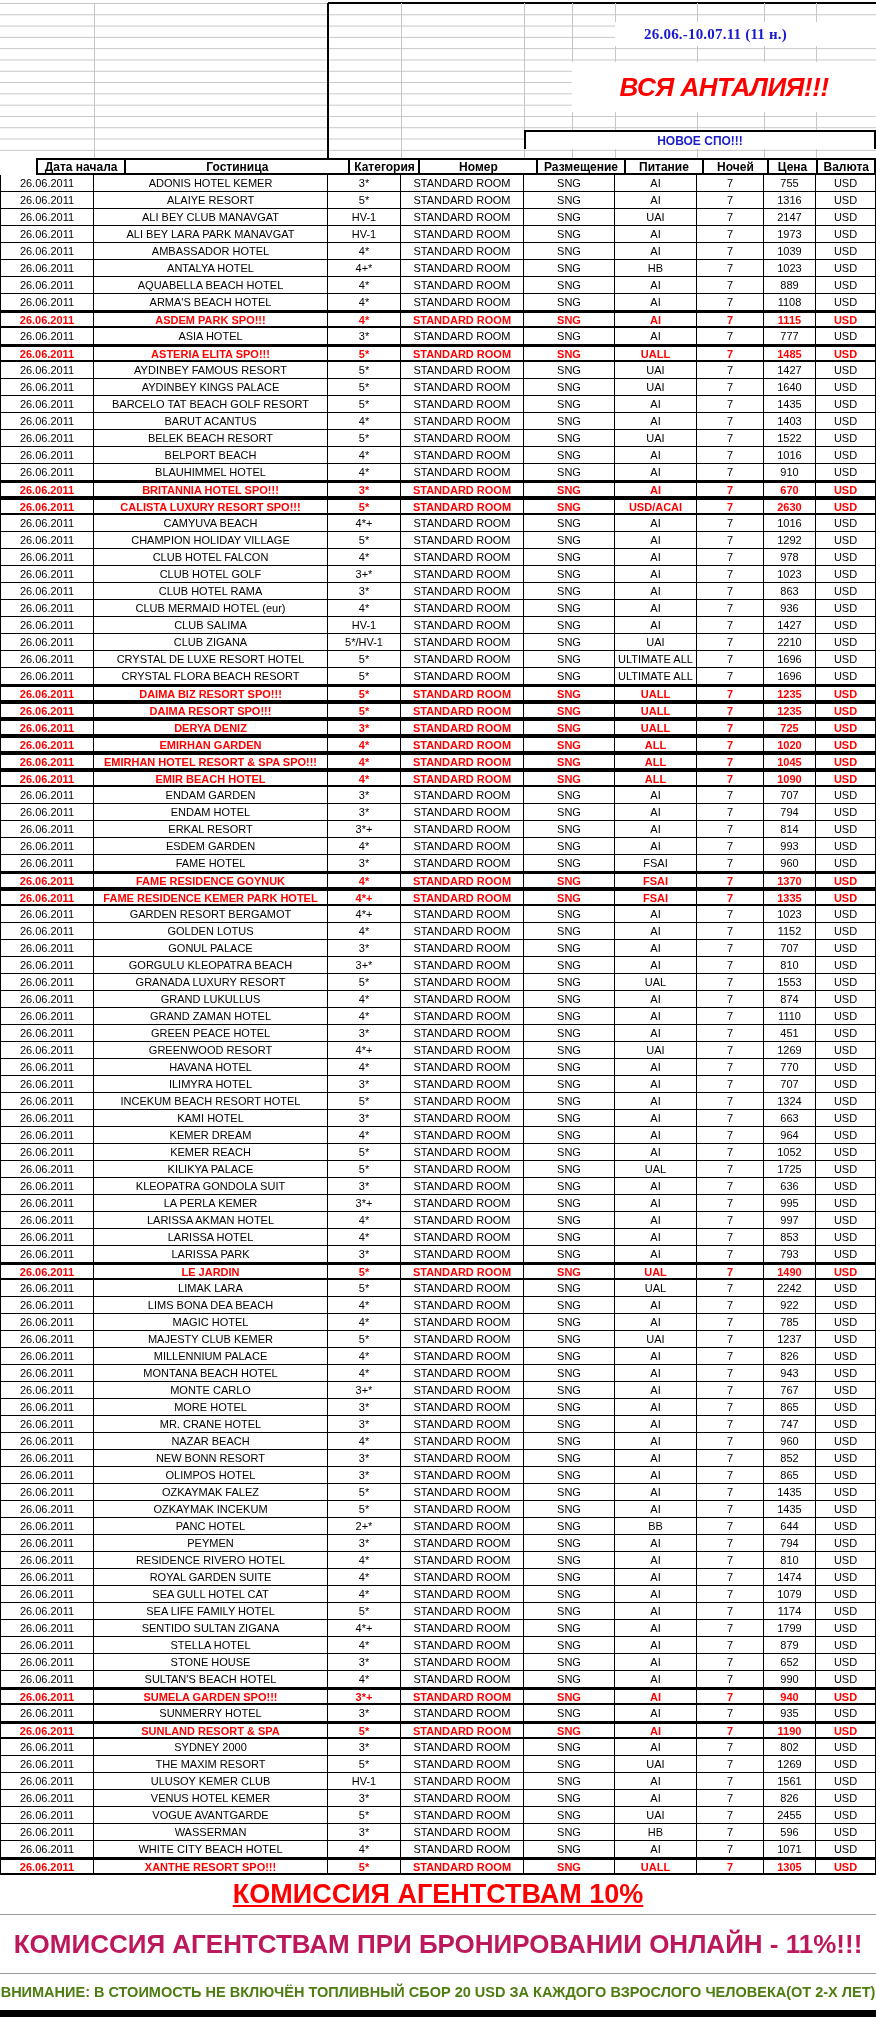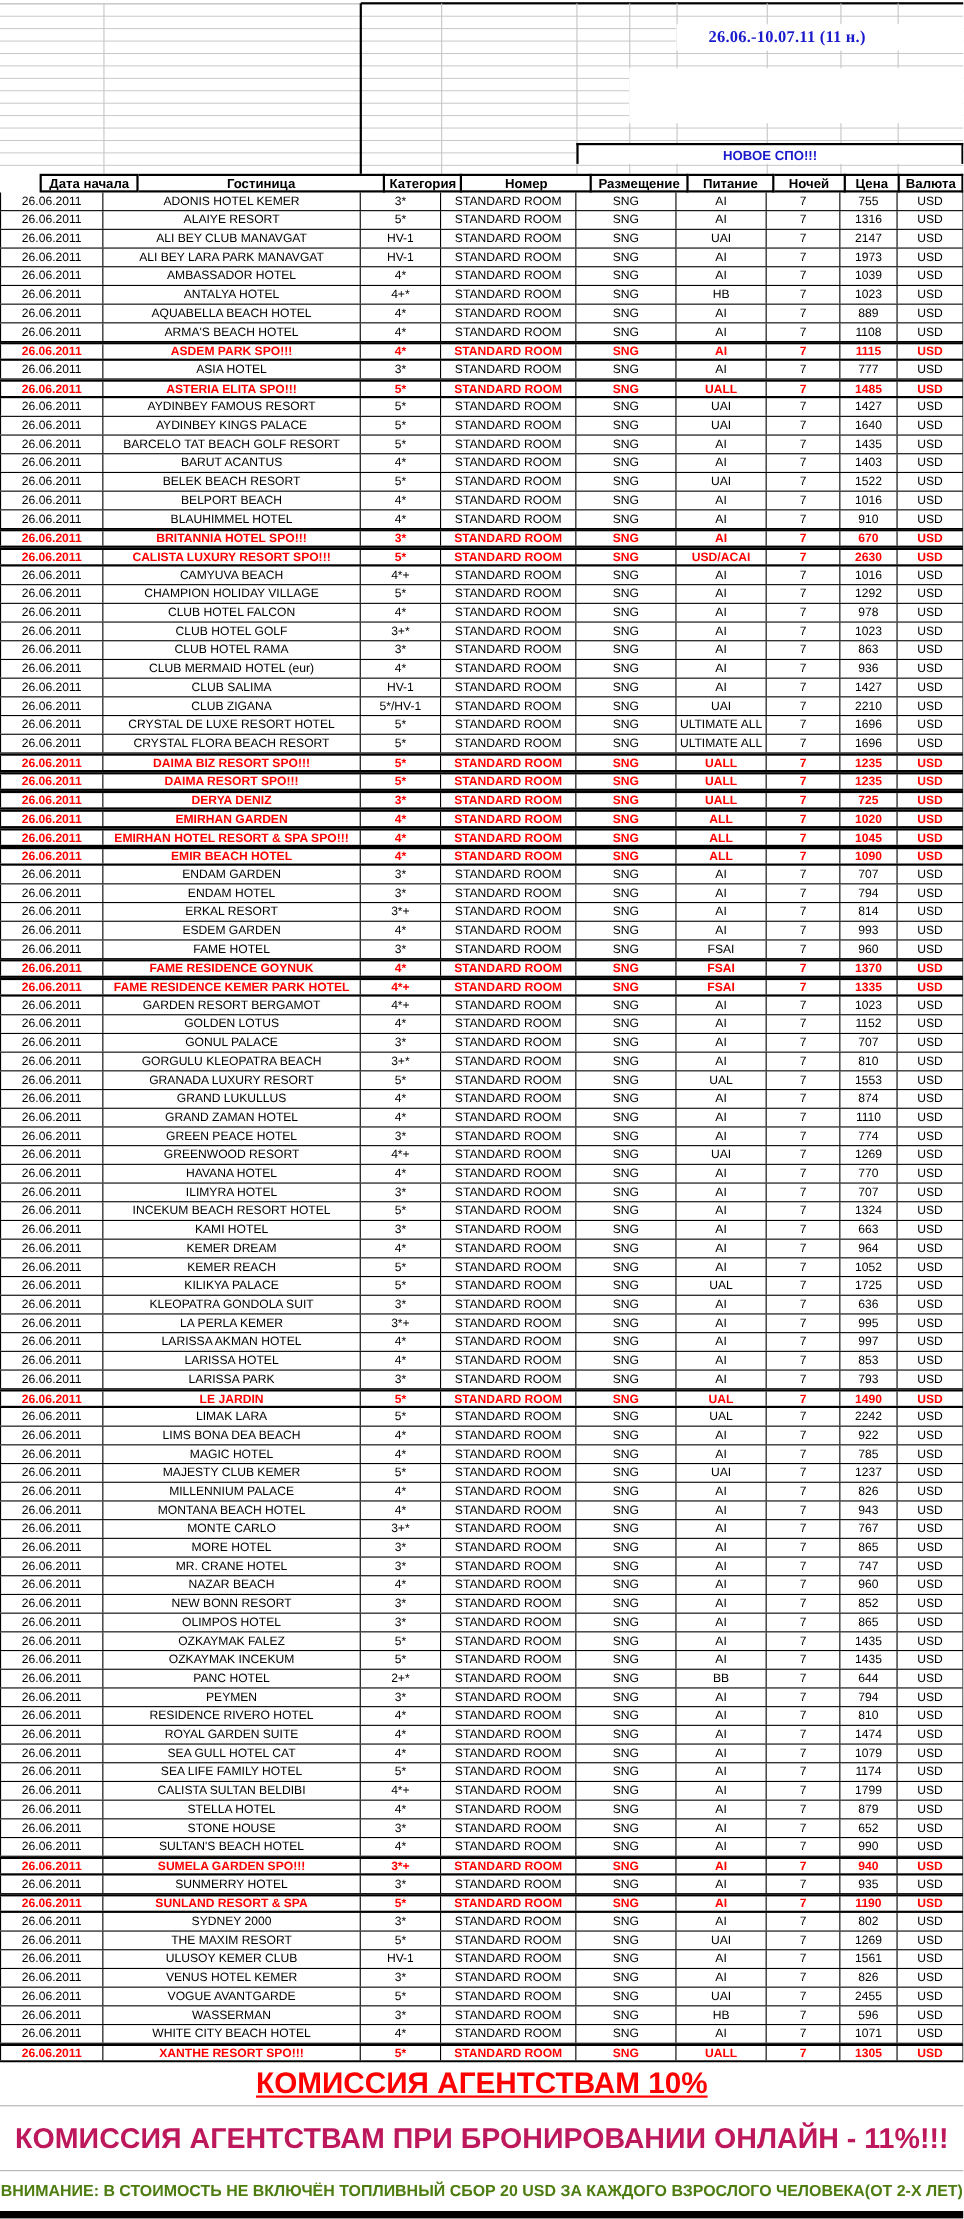--- a/index.html
+++ b/index.html
@@ -63,20 +63,21 @@
   <div class="vl" style="left:524px"></div>
   <div class="vl" style="left:572px"></div>
   <div class="vl" style="left:615px"></div>
   <div class="vl" style="left:697px"></div>
   <div class="vl" style="left:764px"></div>
   <div class="vl" style="left:816px"></div>
 
   <div class="merge m-date"></div>
   <div class="date-range" style="color:#1A1ACD">26.06.-10.07.11 (11 н.)</div>
   <div class="merge m-title"></div>
+  <div class="big-title" style="color:#FF0000">ВСЯ АНТАЛИЯ!!!</div>
   <div class="spo-box" style="color:#1A1ACD">НОВОЕ СПО!!!</div>
 
   <div class="table">
     <div class="thead">
       <div class="th c0">Дата начала</div>
       <div class="th c1">Гостиница</div>
       <div class="th c2">Категория</div>
       <div class="th c3">Номер</div>
       <div class="th c4">Размещение</div>
       <div class="th c5">Питание</div>
@@ -686,21 +687,21 @@
     </div>
 
     <div class="row">
       <div class="td c0">26.06.2011</div>
       <div class="td c1 fit">GREEN PEACE HOTEL</div>
       <div class="td c2">3*</div>
       <div class="td c3 fit">STANDARD ROOM</div>
       <div class="td c4">SNG</div>
       <div class="td c5 fit">AI</div>
       <div class="td c6">7</div>
-      <div class="td c7">774</div>
+      <div class="td c7">451</div>
       <div class="td c8">USD</div>
     </div>
 
     <div class="row">
       <div class="td c0">26.06.2011</div>
       <div class="td c1 fit">GREENWOOD RESORT</div>
       <div class="td c2">4*+</div>
       <div class="td c3 fit">STANDARD ROOM</div>
       <div class="td c4">SNG</div>
       <div class="td c5 fit">UAI</div>
@@ -1100,21 +1101,21 @@
       <div class="td c3 fit">STANDARD ROOM</div>
       <div class="td c4">SNG</div>
       <div class="td c5 fit">AI</div>
       <div class="td c6">7</div>
       <div class="td c7">1174</div>
       <div class="td c8">USD</div>
     </div>
 
     <div class="row">
       <div class="td c0">26.06.2011</div>
-      <div class="td c1 fit">CALISTA SULTAN BELDIBI</div>
+      <div class="td c1 fit">SENTIDO SULTAN ZIGANA</div>
       <div class="td c2">4*+</div>
       <div class="td c3 fit">STANDARD ROOM</div>
       <div class="td c4">SNG</div>
       <div class="td c5 fit">AI</div>
       <div class="td c6">7</div>
       <div class="td c7">1799</div>
       <div class="td c8">USD</div>
     </div>
 
     <div class="row">

